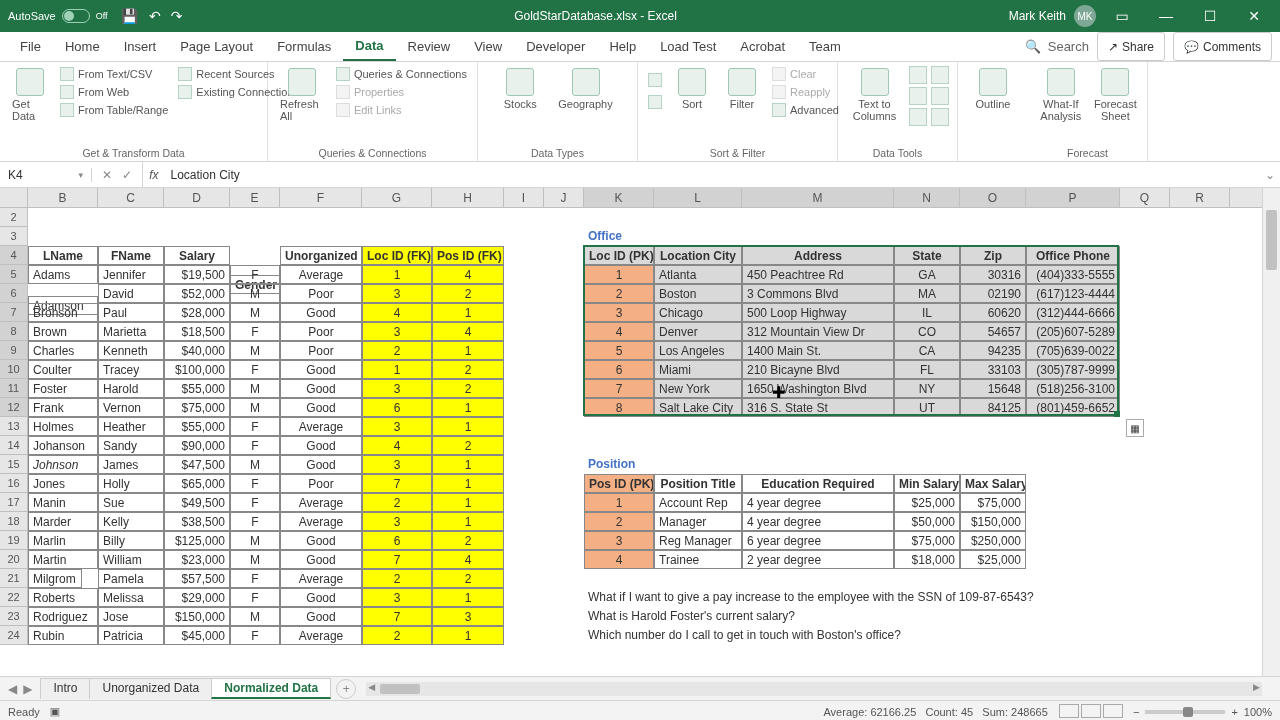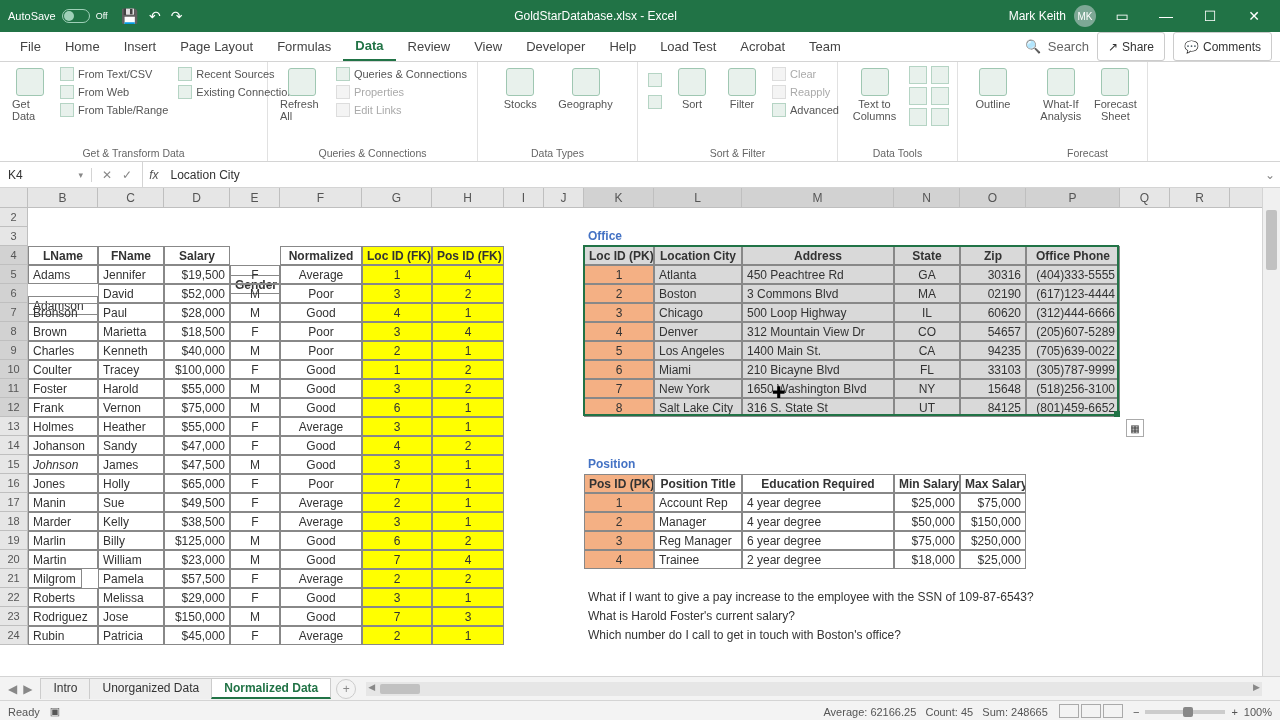--- a/index.html
+++ b/index.html
@@ -363,21 +363,21 @@
       <div class="rh">21</div>
       <div class="rh">22</div>
       <div class="rh">23</div>
       <div class="rh">24</div>
     </div>
   <div class="cells" id="cells">
       <div class="cell b-all hdr" style="left: 0px; top: 38px; width: 70px;">LName</div>
       <div class="cell b-all hdr" style="left: 70px; top: 38px; width: 66px;">FName</div>
       <div class="cell b-all hdr" style="left: 136px; top: 38px; width: 66px;">Salary</div>
       <div class="cell b-all hdr" style="left: 202px; top: 38px; width: 50px; margin-top: 29px;">Gender</div>
-      <div class="cell b-all hdr" style="left: 252px; top: 38px; width: 82px;">Normalized</div>
+      <div class="cell b-all hdr" style="left: 252px; top: 38px; width: 82px;">Unorganized</div>
       <div class="cell b-all hdr yel" style="left: 334px; top: 38px; width: 70px;">Loc ID (FK)</div>
       <div class="cell b-all hdr yel" style="left: 404px; top: 38px; width: 72px;">Pos ID (FK)</div>
       <div class="cell b-all" style="left: 0px; top: 57px; width: 70px;">Adams</div>
       <div class="cell b-all" style="left: 70px; top: 57px; width: 66px;">Jennifer</div>
       <div class="cell b-all" style="left: 136px; top: 57px; width: 66px; text-align: right;">$19,500</div>
       <div class="cell b-all" style="left: 202px; top: 57px; width: 50px; text-align: center;">F</div>
       <div class="cell b-all" style="left: 252px; top: 57px; width: 82px; text-align: center;">Average</div>
       <div class="cell b-all yel" style="left: 334px; top: 57px; width: 70px; text-align: center;">1</div>
       <div class="cell b-all yel" style="left: 404px; top: 57px; width: 72px; text-align: center;">4</div>
       <div class="cell b-all" style="left: 0px; top: 88px; width: 70px;">Adamson</div>
@@ -431,21 +431,21 @@
       <div class="cell b-all yel" style="left: 404px; top: 190px; width: 72px; text-align: center;">1</div>
       <div class="cell b-all" style="left: 0px; top: 209px; width: 70px;">Holmes</div>
       <div class="cell b-all" style="left: 70px; top: 209px; width: 66px;">Heather</div>
       <div class="cell b-all" style="left: 136px; top: 209px; width: 66px; text-align: right;">$55,000</div>
       <div class="cell b-all" style="left: 202px; top: 209px; width: 50px; text-align: center;">F</div>
       <div class="cell b-all" style="left: 252px; top: 209px; width: 82px; text-align: center;">Average</div>
       <div class="cell b-all yel" style="left: 334px; top: 209px; width: 70px; text-align: center;">3</div>
       <div class="cell b-all yel" style="left: 404px; top: 209px; width: 72px; text-align: center;">1</div>
       <div class="cell b-all" style="left: 0px; top: 228px; width: 70px;">Johanson</div>
       <div class="cell b-all" style="left: 70px; top: 228px; width: 66px;">Sandy</div>
-      <div class="cell b-all" style="left: 136px; top: 228px; width: 66px; text-align: right;">$47,000</div>
+      <div class="cell b-all" style="left: 136px; top: 228px; width: 66px; text-align: right;">$90,000</div>
       <div class="cell b-all" style="left: 202px; top: 228px; width: 50px; text-align: center;">F</div>
       <div class="cell b-all" style="left: 252px; top: 228px; width: 82px; text-align: center;">Good</div>
       <div class="cell b-all yel" style="left: 334px; top: 228px; width: 70px; text-align: center;">4</div>
       <div class="cell b-all yel" style="left: 404px; top: 228px; width: 72px; text-align: center;">2</div>
       <div class="cell b-all" style="left: 0px; top: 247px; width: 70px; font-style: italic;">Johnson</div>
       <div class="cell b-all" style="left: 70px; top: 247px; width: 66px;">James</div>
       <div class="cell b-all" style="left: 136px; top: 247px; width: 66px; text-align: right;">$47,500</div>
       <div class="cell b-all" style="left: 202px; top: 247px; width: 50px; text-align: center;">M</div>
       <div class="cell b-all" style="left: 252px; top: 247px; width: 82px; text-align: center;">Good</div>
       <div class="cell b-all yel" style="left: 334px; top: 247px; width: 70px; text-align: center;">3</div>

